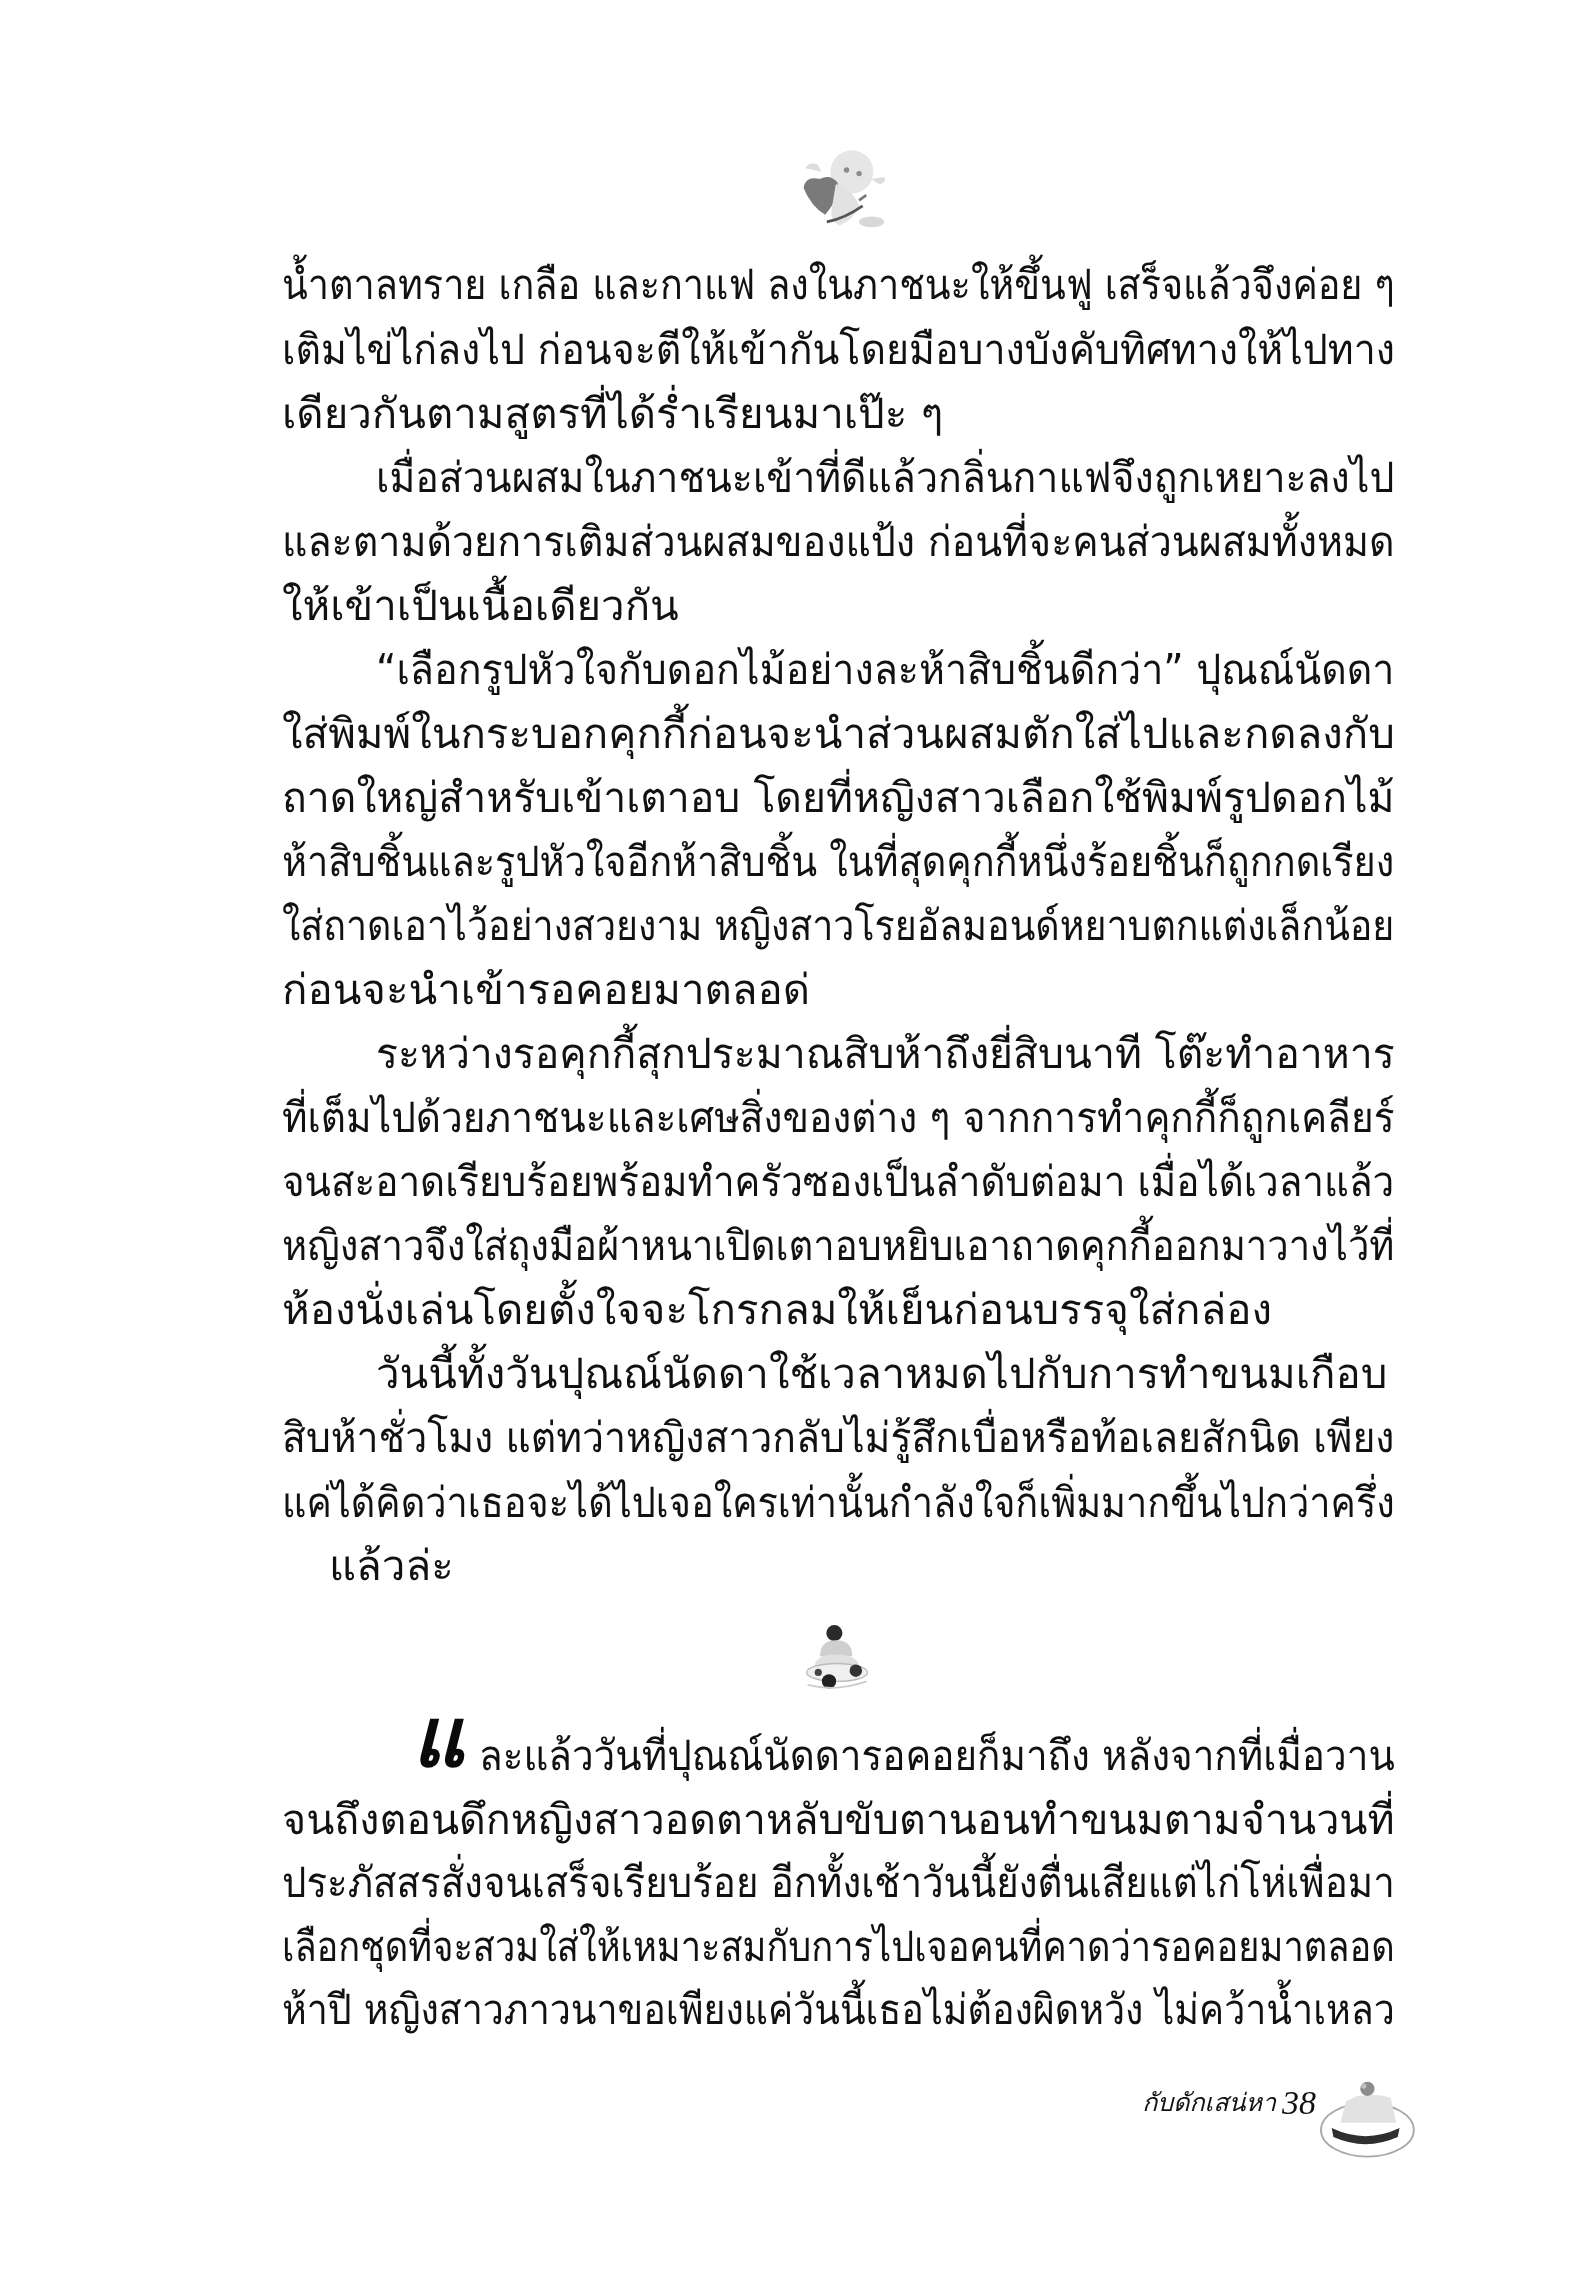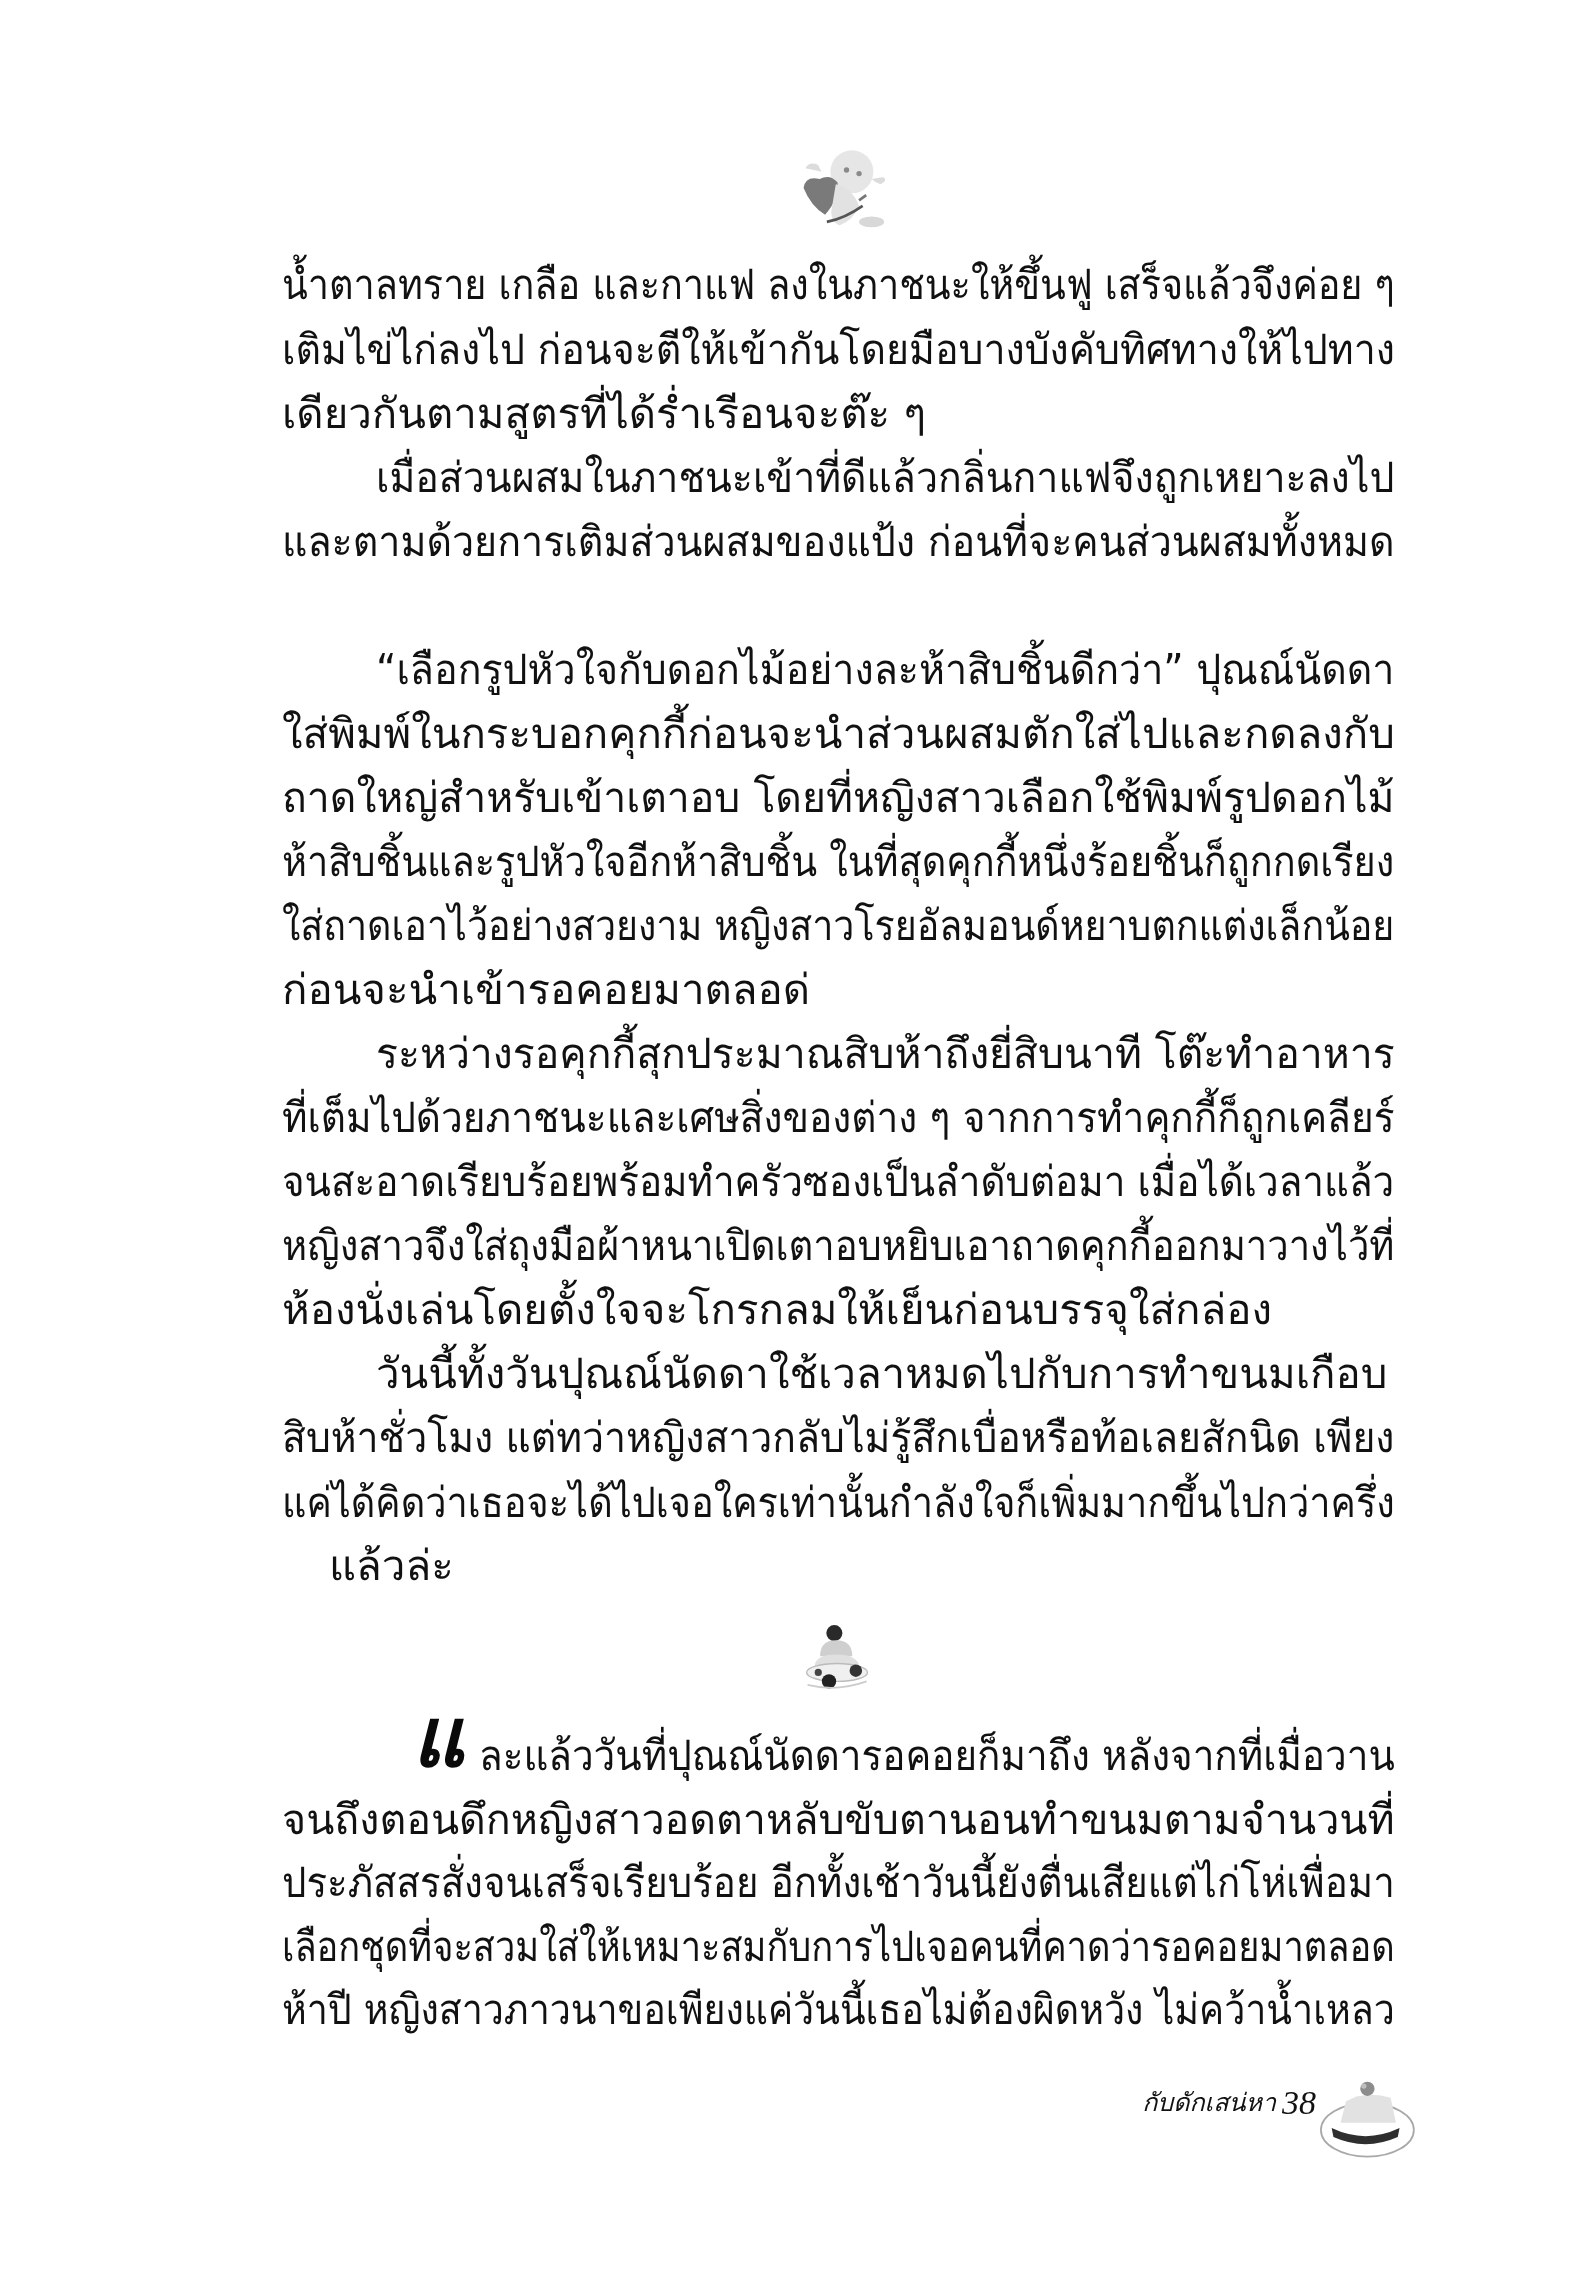--- a/index.html
+++ b/index.html
@@ -40,23 +40,24 @@
     <path d="M92 38 Q100 40 90 46 Q84 44 80 40Z" fill="#dcdcdc"></path>
     <path d="M4 50 Q6 36 22 40 Q34 34 42 44 Q44 62 28 80 Q12 70 4 50Z" fill="#7a7a7a"></path>
     <path d="M40 46 Q58 50 66 70 Q60 86 44 92 Q32 86 36 70Z" fill="#e2e2e2"></path>
     <path d="M30 88 Q50 84 70 70" stroke="#555" stroke-width="3" fill="none"></path>
     <path d="M66 64 L74 58" stroke="#777" stroke-width="3"></path>
     <ellipse cx="80" cy="88" rx="14" ry="6" fill="#d8d8d8"></ellipse>
   </svg>
 
   <div class="line" style="top: 253px; transform: scaleX(0.899566);">น้ำตาลทราย เกลือ และกาแฟ ลงในภาชนะให้ขึ้นฟู เสร็จแล้วจึงค่อย ๆ</div>
   <div class="line" style="top: 318px; transform: scaleX(0.935387);">เติมไข่ไก่ลงไป ก่อนจะตีให้เข้ากันโดยมือบางบังคับทิศทางให้ไปทาง</div>
-  <div class="line last" style="top:382px;">เดียวกันตามสูตรที่ได้ร่ำเรีอนจะต๊ะ ๆ</div>
+  <div class="line last" style="top:382px;">เดียวกันตามสูตรที่ได้ร่ำเรียนมาเป๊ะ ๆ</div>
   <div class="line indent" style="top: 446px; transform: scaleX(0.934426);">เมื่อส่วนผสมในภาชนะเข้าที่ดีแล้วกลิ่นกาแฟจึงถูกเหยาะลงไป</div>
   <div class="line" style="top: 510px; transform: scaleX(0.938206);">และตามด้วยการเติมส่วนผสมของแป้ง ก่อนที่จะคนส่วนผสมทั้งหมด</div>
+  <div class="line last" style="top:574px;">ให้เข้าเป็นเนื้อเดียวกัน</div>
   <div class="line indent" style="top: 638px; transform: scaleX(0.9375);">“เลือกรูปหัวใจกับดอกไม้อย่างละห้าสิบชิ้นดีกว่า” ปุณณ์นัดดา</div>
   <div class="line" style="top:702px;">ใส่พิมพ์ในกระบอกคุกกี้ก่อนจะนำส่วนผสมตักใส่ไปและกดลงกับ</div>
   <div class="line" style="top: 766px; transform: scaleX(0.974941);">ถาดใหญ่สำหรับเข้าเตาอบ โดยที่หญิงสาวเลือกใช้พิมพ์รูปดอกไม้</div>
   <div class="line" style="top: 830px; transform: scaleX(0.902174);">ห้าสิบชิ้นและรูปหัวใจอีกห้าสิบชิ้น ในที่สุดคุกกี้หนึ่งร้อยชิ้นก็ถูกกดเรียง</div>
   <div class="line" style="top: 894px; transform: scaleX(0.894397);">ใส่ถาดเอาไว้อย่างสวยงาม หญิงสาวโรยอัลมอนด์หยาบตกแต่งเล็กน้อย</div>
   <div class="line last" style="top:958px;">ก่อนจะนำเข้ารอคอยมาตลอด่</div>
   <div class="line indent" style="top: 1022px; transform: scaleX(0.973527);">ระหว่างรอคุกกี้สุกประมาณสิบห้าถึงยี่สิบนาที โต๊ะทำอาหาร</div>
   <div class="line" style="top: 1086px; transform: scaleX(0.924276);">ที่เต็มไปด้วยภาชนะและเศษสิ่งของต่าง ๆ จากการทำคุกกี้ก็ถูกเคลียร์</div>
   <div class="line" style="top: 1150px; transform: scaleX(0.918819);">จนสะอาดเรียบร้อยพร้อมทำครัวซองเป็นลำดับต่อมา เมื่อได้เวลาแล้ว</div>
   <div class="line" style="top: 1214px; transform: scaleX(0.908096);">หญิงสาวจึงใส่ถุงมือผ้าหนาเปิดเตาอบหยิบเอาถาดคุกกี้ออกมาวางไว้ที่</div>

